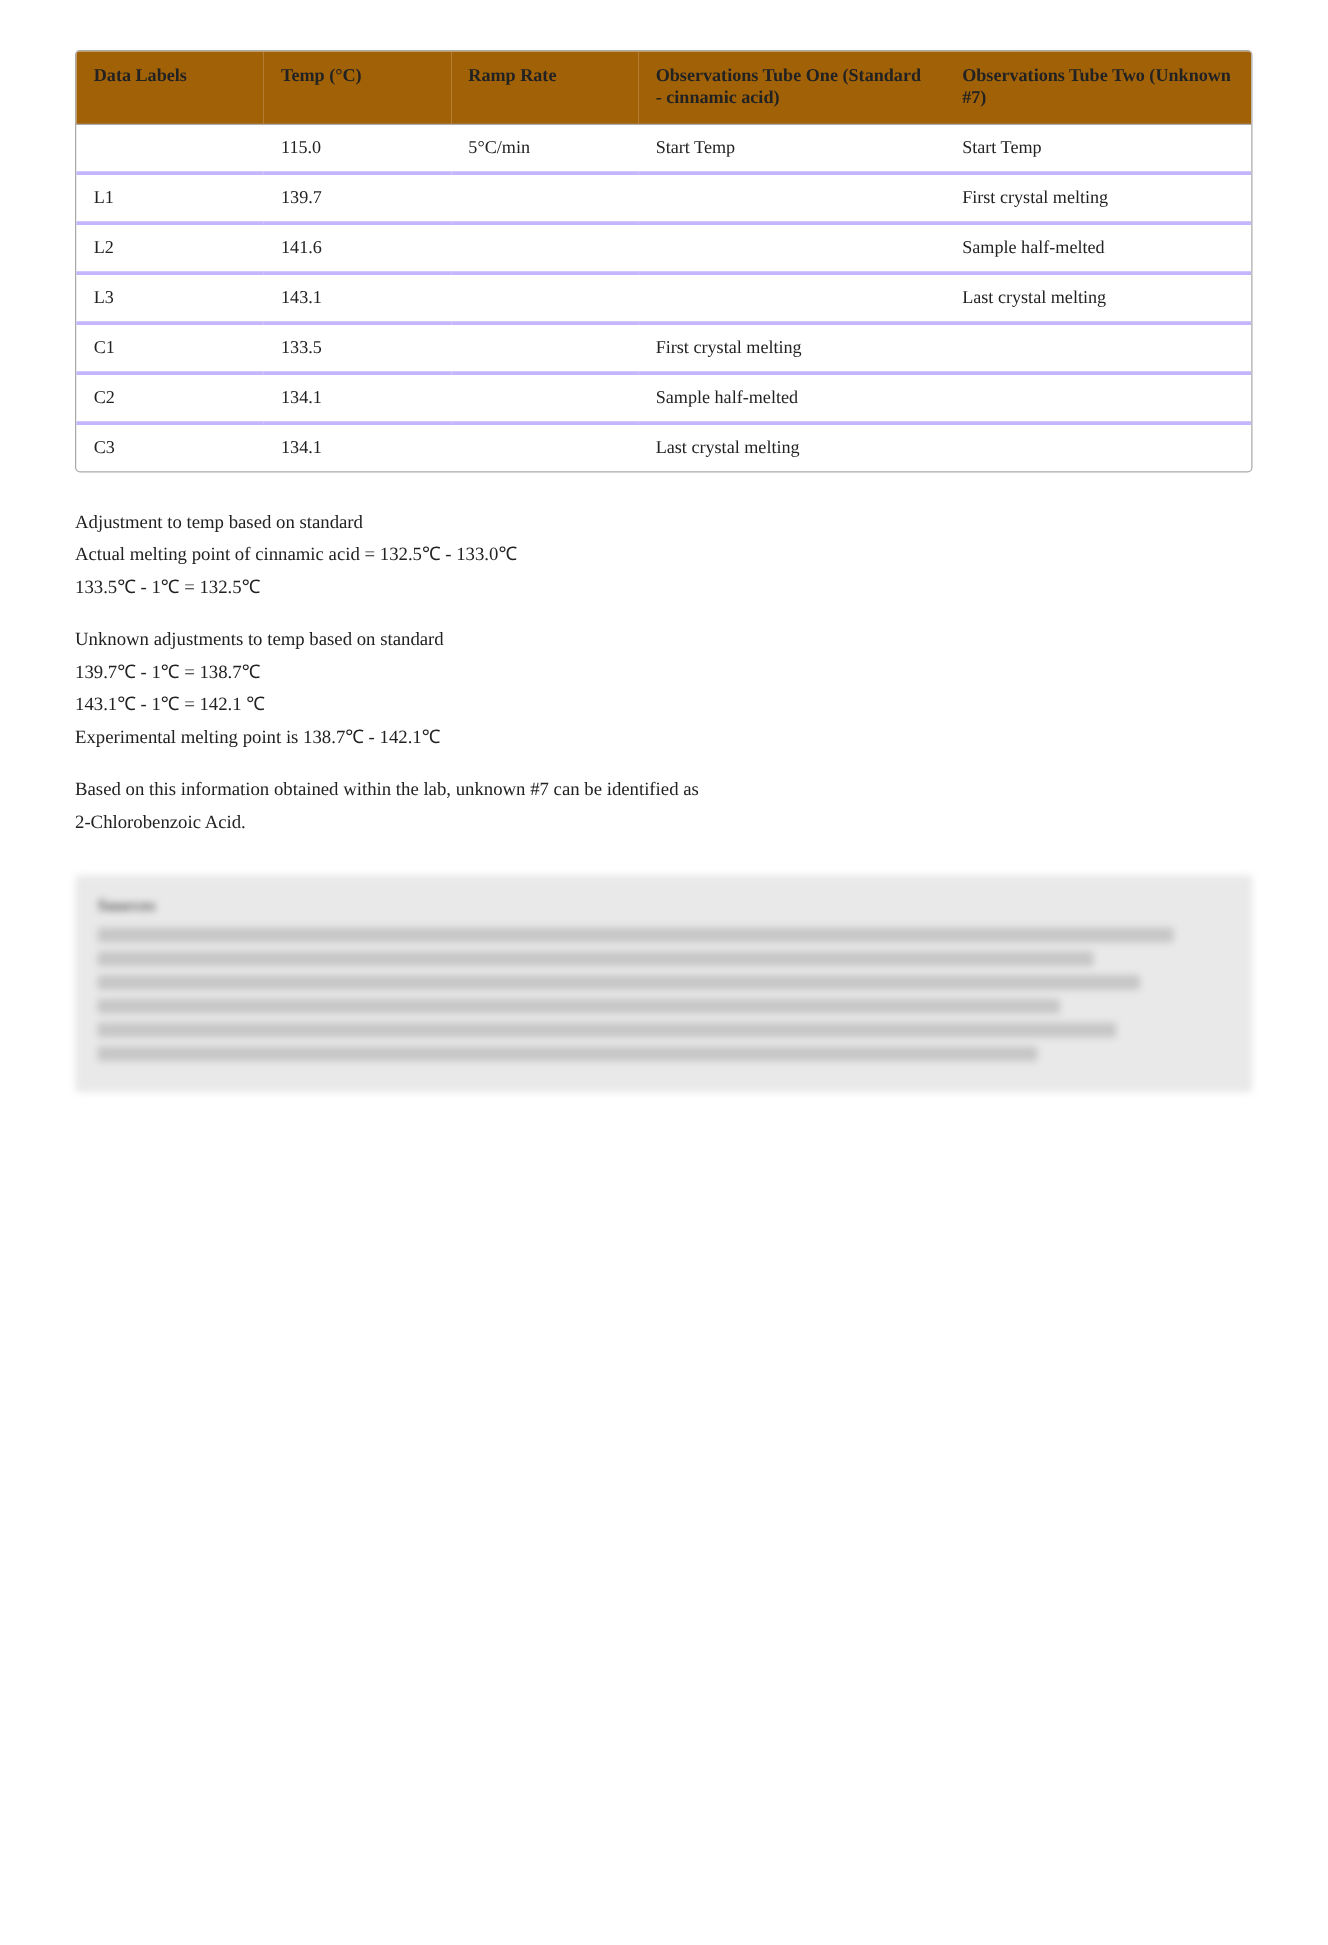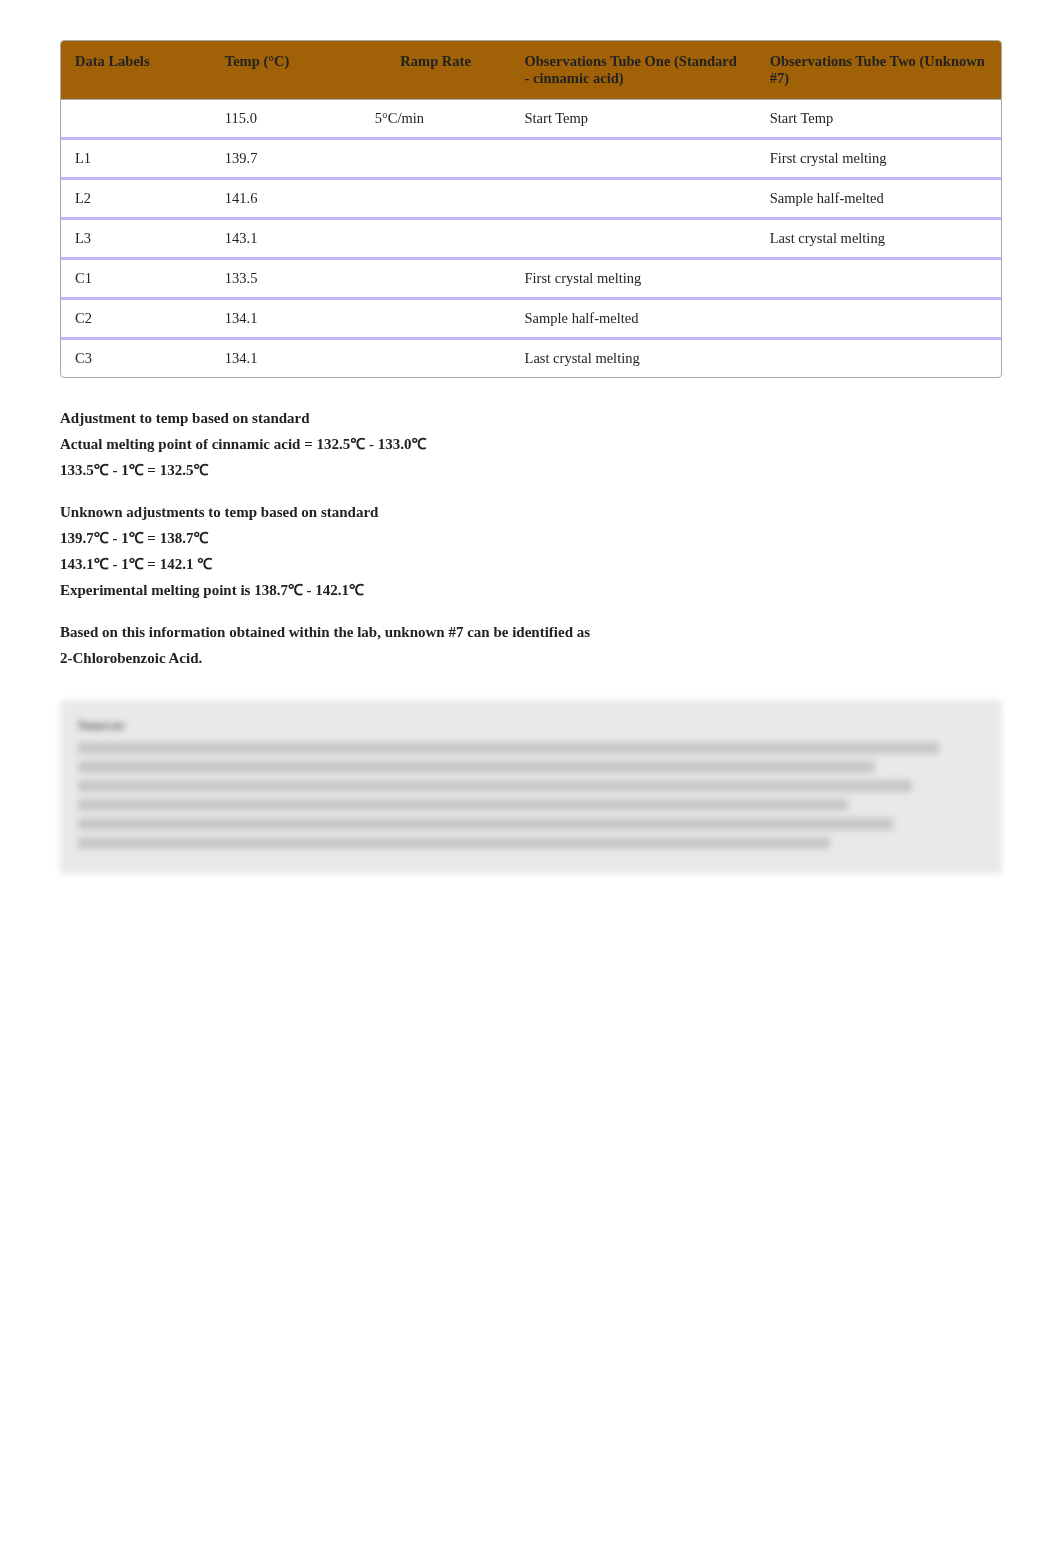--- a/index.html
+++ b/index.html
@@ -48,21 +48,20 @@
     }
     tbody tr.section-break td {
       border-top: 1.5px solid #aaa;
     }
     .notes-section {
       margin-bottom: 24px;
       line-height: 1.6;
     }
     .notes-section p {
       margin-bottom: 2px;
-      font-weight: bold;
     }
     .notes-section .block {
       margin-bottom: 18px;
     }
     .blurred-section {
       background: #e0e0e0;
       border-radius: 4px;
       padding: 18px 18px;
       margin-top: 30px;
       filter: blur(3px);
@@ -75,21 +74,21 @@
       margin-bottom: 8px;
     }
     .blurred-section .blurred-lines p {
       background: #b0b0b0;
       border-radius: 2px;
       height: 12px;
       margin-bottom: 7px;
     }
     .col-data-labels { width: 110px; }
     .col-temp { width: 110px; }
-    .col-ramp { width: 110px; text-align: center; }
+    .col-ramp { width: 110px; }
     .col-obs1 { width: 180px; }
     .col-obs2 { width: 180px; }
   </style>
 </head>
 <body>
 
 <div class="table-container">
   <table>
     <thead>
       <tr>

